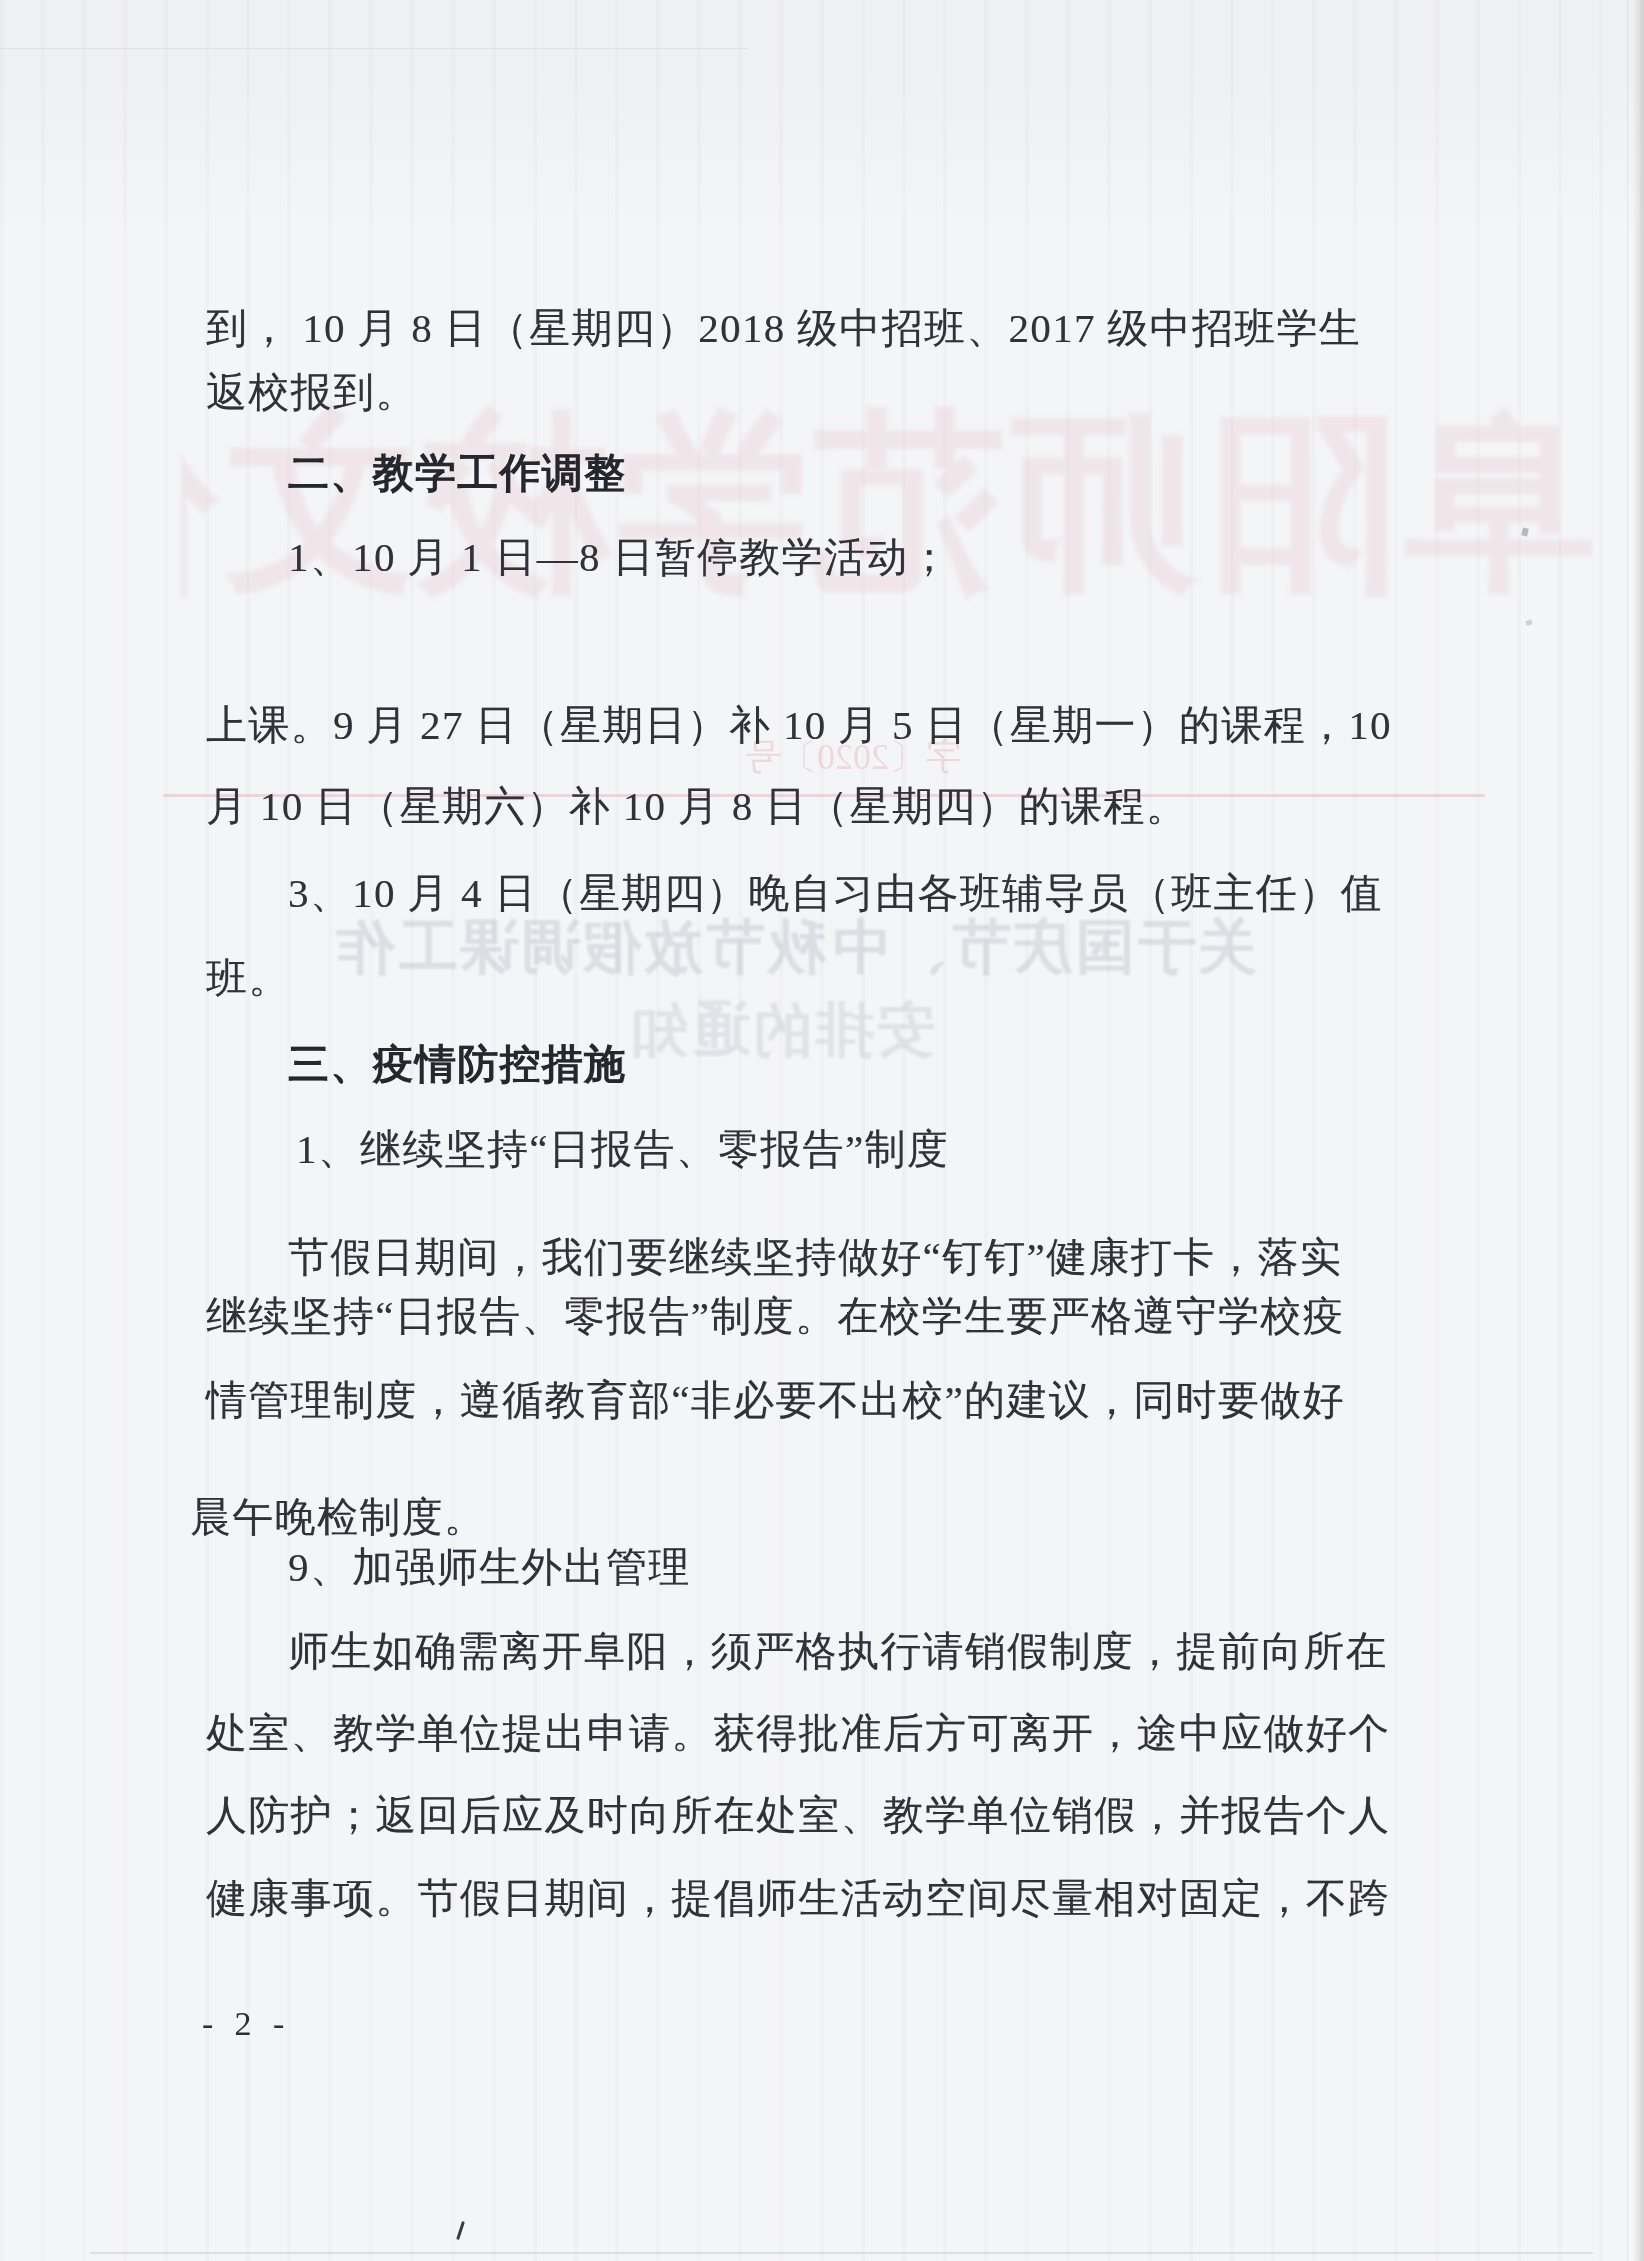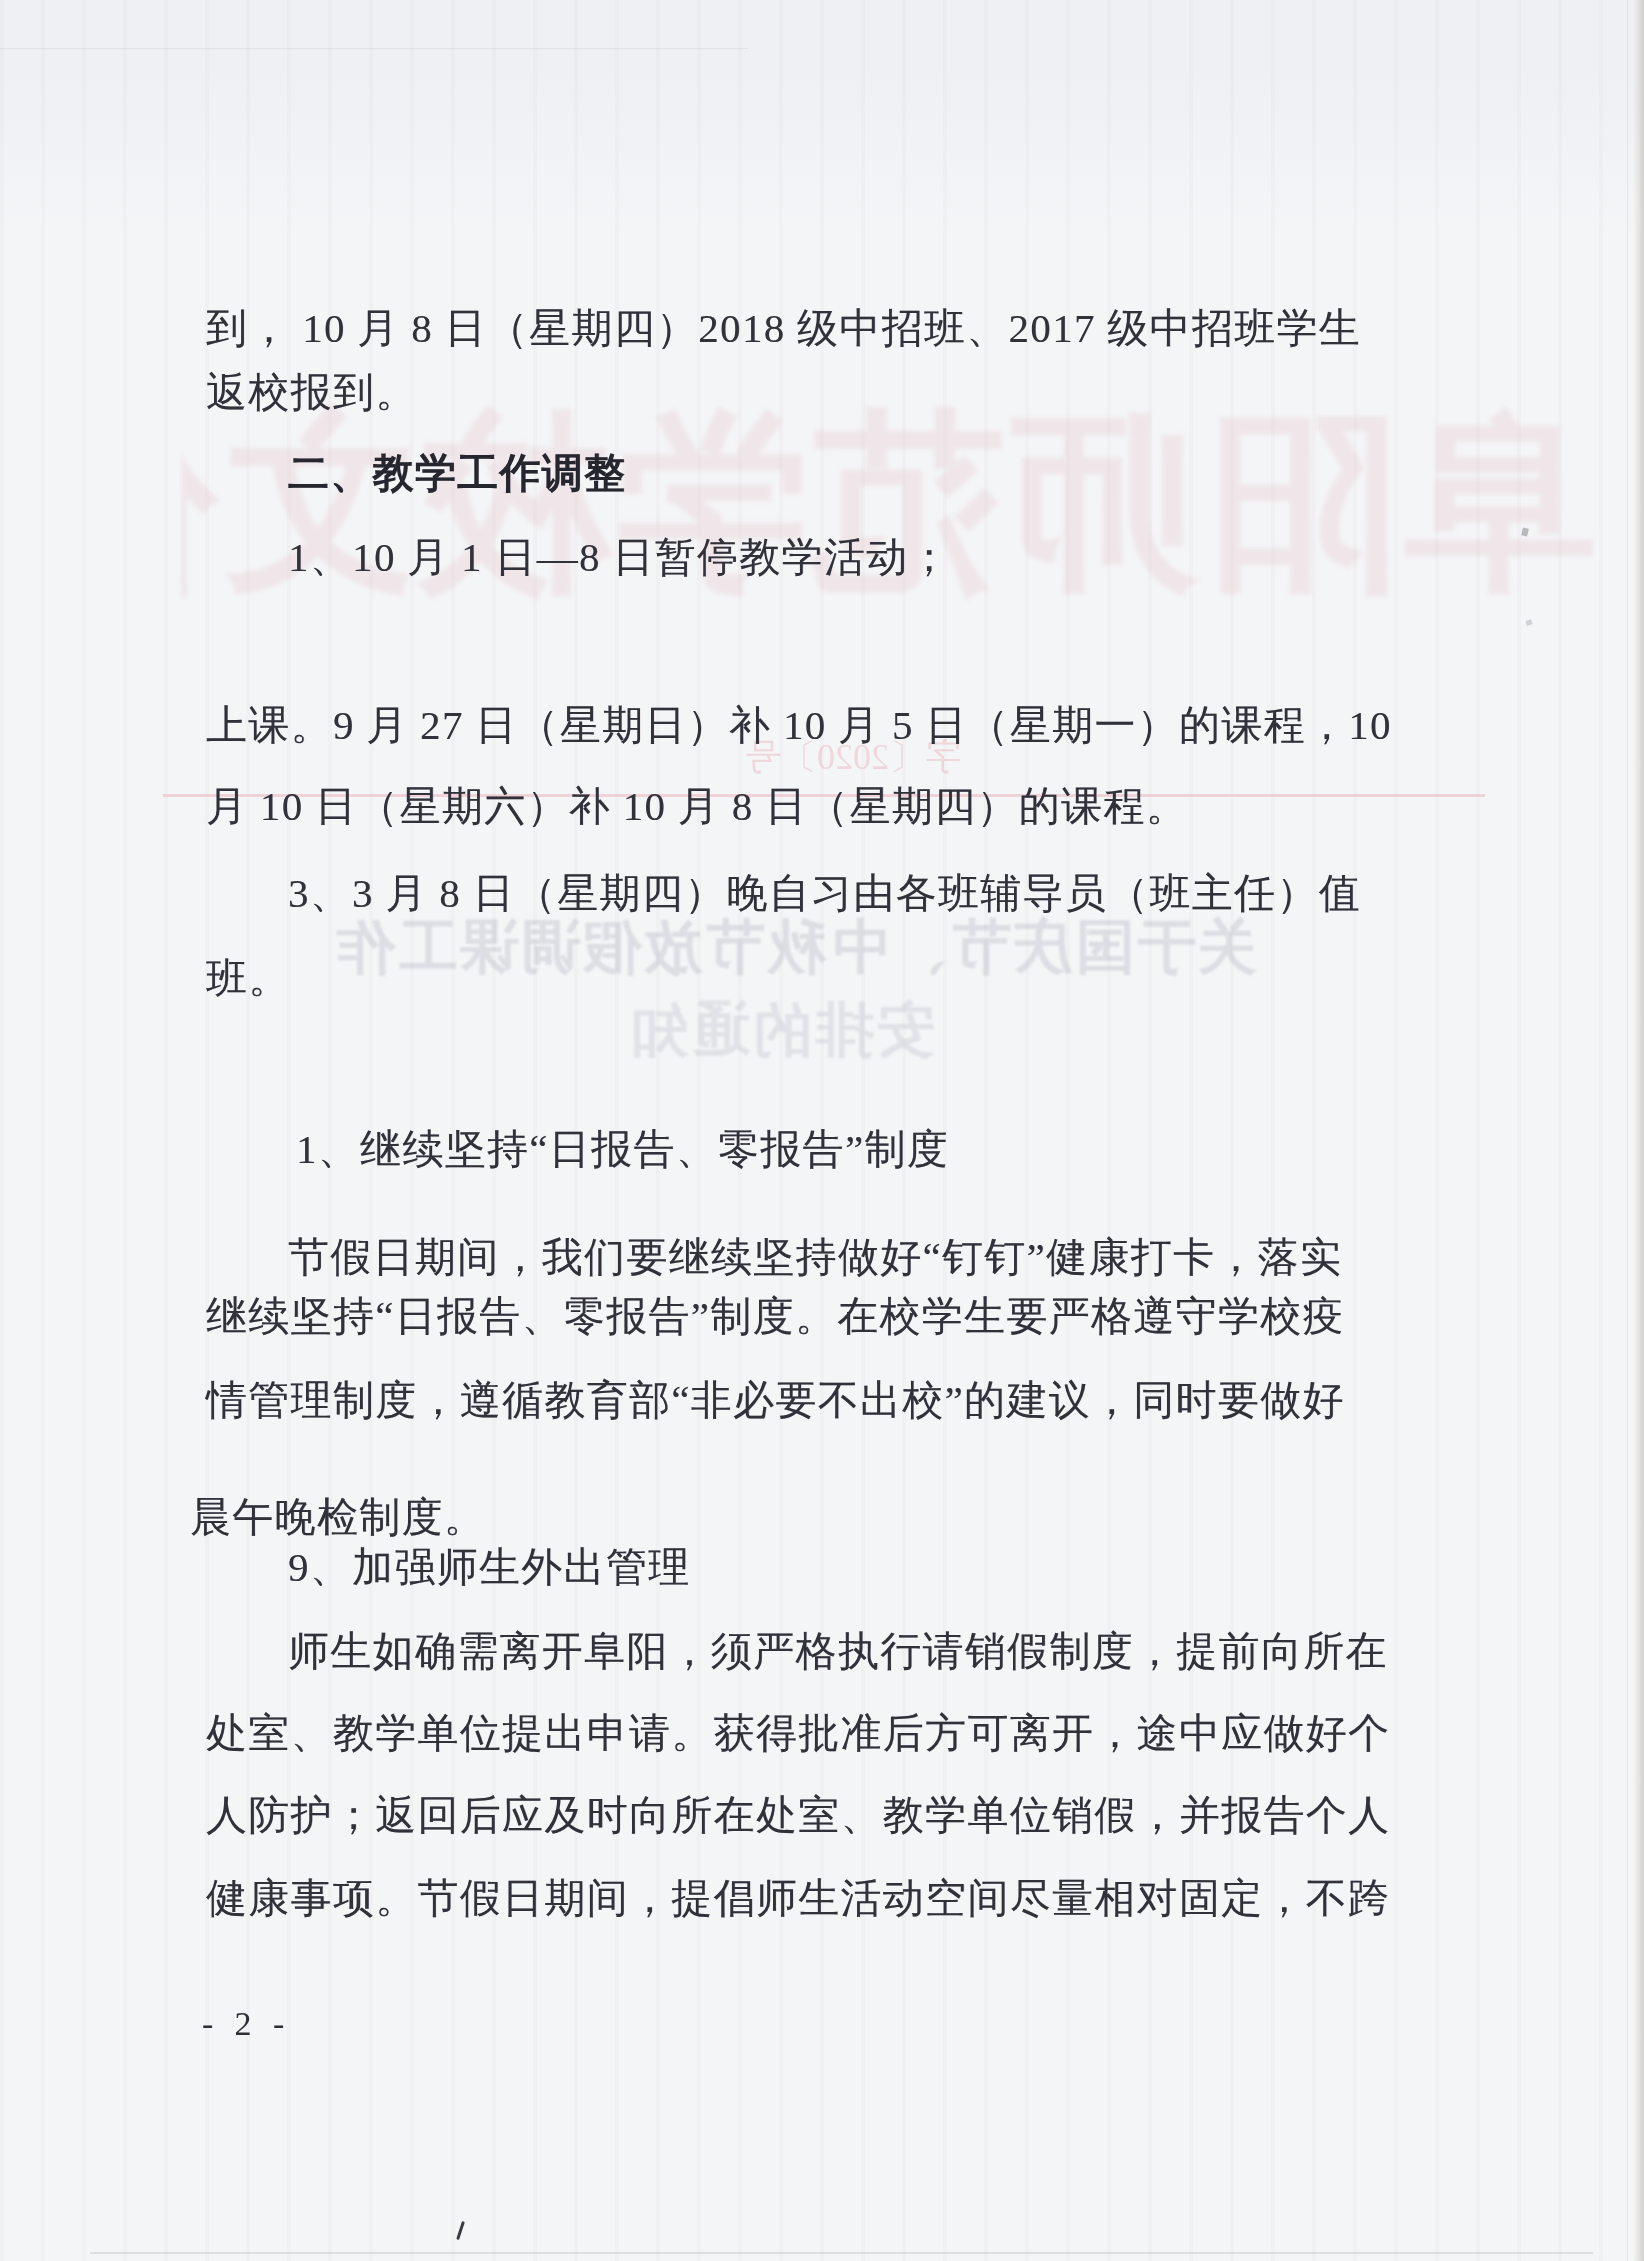--- a/index.html
+++ b/index.html
@@ -94,22 +94,23 @@
   <div class="ghost-rule"></div>
   <div class="ghost ghost-title-1">关于国庆节、中秋节放假调课工作</div>
   <div class="ghost ghost-title-2">安排的通知</div>
 
   <div class="ln" style="left:206px; top:286px;margin-top:20px;">到， 10 月 8 日（星期四）2018 级中招班、2017 级中招班学生</div>
   <div class="ln" style="left:206px; top:370px;">返校报到。</div>
   <div class="ln bold" style="left:288px; top:451px;">二、教学工作调整</div>
   <div class="ln" style="left:288px; top:535px;">1、10 月 1 日—8 日暂停教学活动；</div>
   <div class="ln" style="left:206px; top:703px;">上课。9 月 27 日（星期日）补 10 月 5 日（星期一）的课程，10</div>
   <div class="ln" style="left:206px; top:784px;">月 10 日（星期六）补 10 月 8 日（星期四）的课程。</div>
-  <div class="ln" style="left:288px; top:871px;">3、3 月 8 日（星期四）晚自习由各班辅导员（班主任）值</div>
+  <div class="ln" style="left:288px; top:871px;">3、10 月 4 日（星期四）晚自习由各班辅导员（班主任）值</div>
   <div class="ln" style="left:206px; top:956px;">班。</div>
+  <div class="ln bold" style="left:288px; top:1042px;">三、疫情防控措施</div>
   <div class="ln" style="left:288px; top:1127px;margin-left:8px;">1、继续坚持“日报告、零报告”制度</div>
   <div class="ln" style="left:288px; top:1211px;margin-top:24px;">节假日期间，我们要继续坚持做好“钉钉”健康打卡，落实</div>
   <div class="ln" style="left:206px; top:1294px;">继续坚持“日报告、零报告”制度。在校学生要严格遵守学校疫</div>
   <div class="ln" style="left:206px; top:1378px;">情管理制度，遵循教育部“非必要不出校”的建议，同时要做好</div>
   <div class="ln" style="left:190px; top:1461px;margin-top:34px;">晨午晚检制度。</div>
   <div class="ln" style="left:288px; top:1545px;">9、加强师生外出管理</div>
   <div class="ln" style="left:288px; top:1629px;">师生如确需离开阜阳，须严格执行请销假制度，提前向所在</div>
   <div class="ln" style="left:206px; top:1711px;">处室、教学单位提出申请。获得批准后方可离开，途中应做好个</div>
   <div class="ln" style="left:206px; top:1793px;">人防护；返回后应及时向所在处室、教学单位销假，并报告个人</div>
   <div class="ln" style="left:206px; top:1876px;">健康事项。节假日期间，提倡师生活动空间尽量相对固定，不跨</div>

